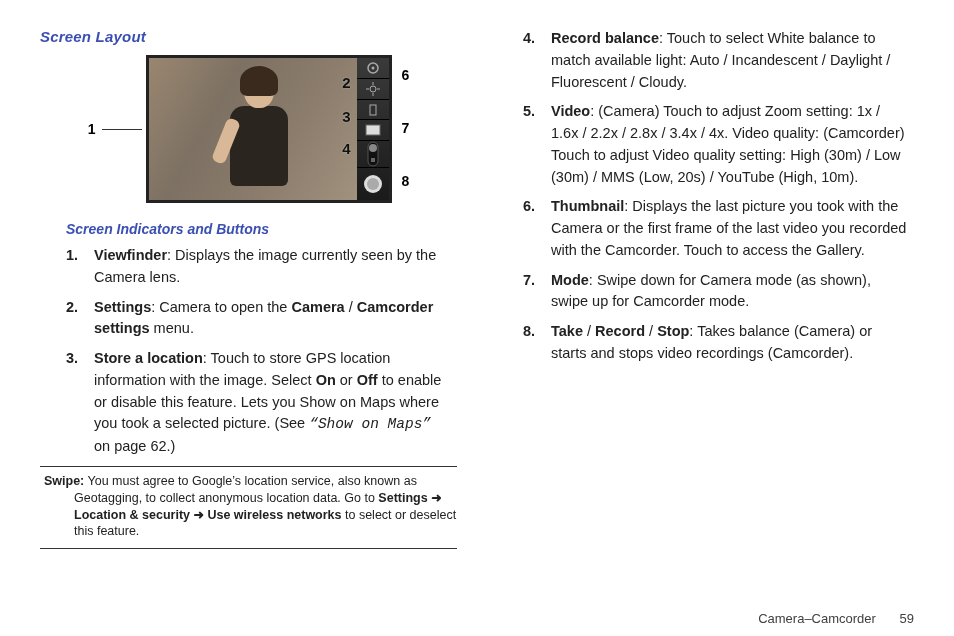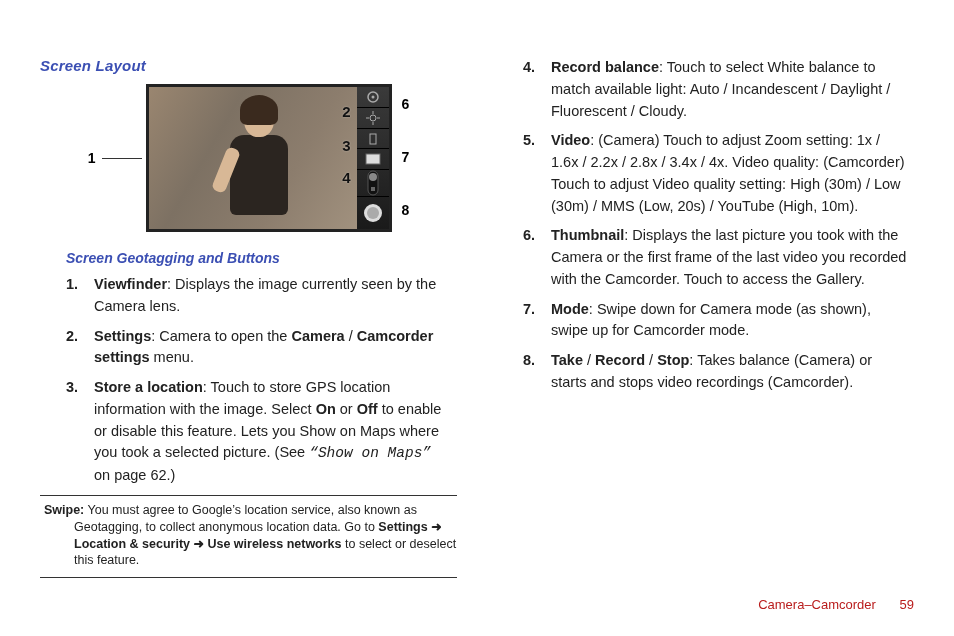--- a/index.html
+++ b/index.html
@@ -10,21 +10,20 @@
       font-family: Arial, Helvetica, sans-serif;
       position: relative;
       padding: 28px 40px 20px 40px;
     }
     .columns {
       display: flex;
       gap: 40px;
     }
     .col {
       width: 420px;
-      margin-top: 29px;
     }
     .section-title {
       color: #3b4fb3;
       font-weight: bold;
       font-size: 15px;
       margin-bottom: 10px;
       font-style: italic;
       letter-spacing: 0.2px;
     }
     .diagram-wrap {
@@ -176,24 +175,24 @@
       font-size: 12.5px;
       line-height: 1.35;
       padding: 0 0 0 34px;
       text-indent: -30px;
       color: #222;
     }
     .note-block b { font-weight: bold; }
     .arrow { font-weight: bold; }
     .footer {
       position: absolute;
-      bottom: 24px;
+      bottom: 10px;
       right: 40px;
       font-size: 13px;
-      color: #b91c1c;
+      color: #404040;
     }
     .footer .pg { margin-left: 20px; }
   </style>
 </head>
 <body>
 
 <div class="columns">
 
   <div class="col">
     <div class="section-title">Screen Layout</div>
@@ -257,21 +256,21 @@
         </div>
       </div>
 
       <div class="right-side-labels">
         <span>6</span>
         <span>7</span>
         <span>8</span>
       </div>
     </div>
 
-    <div class="subsection-title">Screen Geotagging and Buttons</div>
+    <div class="subsection-title">Screen Indicators and Buttons</div>
 
     <ol class="numbered">
       <li>
         <span class="numlabel">1.</span>
         <span class="term">Viewfinder</span><span>: Displays the image currently seen by the Camera lens.</span>
       </li>
       <li>
         <span class="numlabel">2.</span>
         <span class="term">Settings</span><span>: Camera to open the </span><span class="term">Camera</span><span> / </span><span class="term">Camcorder settings</span><span> menu.</span>
       </li>

